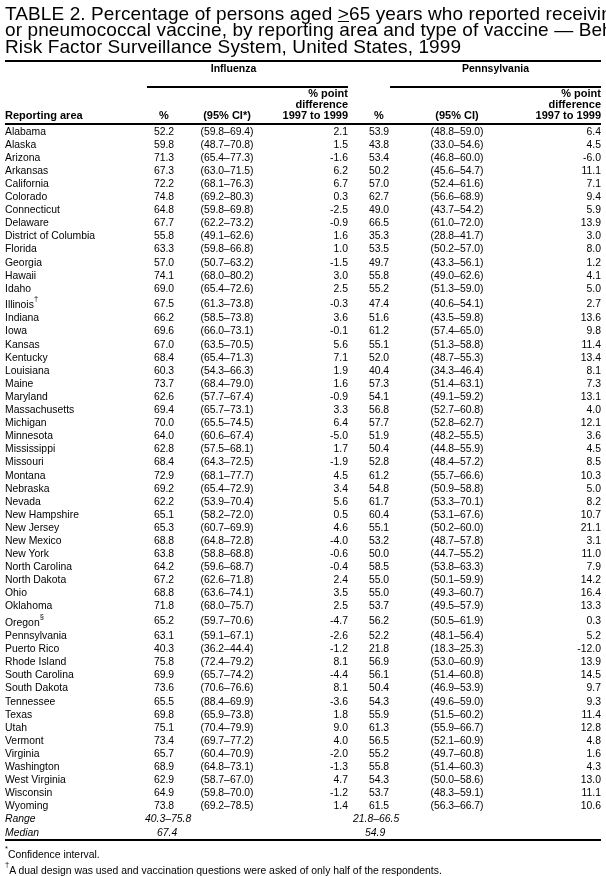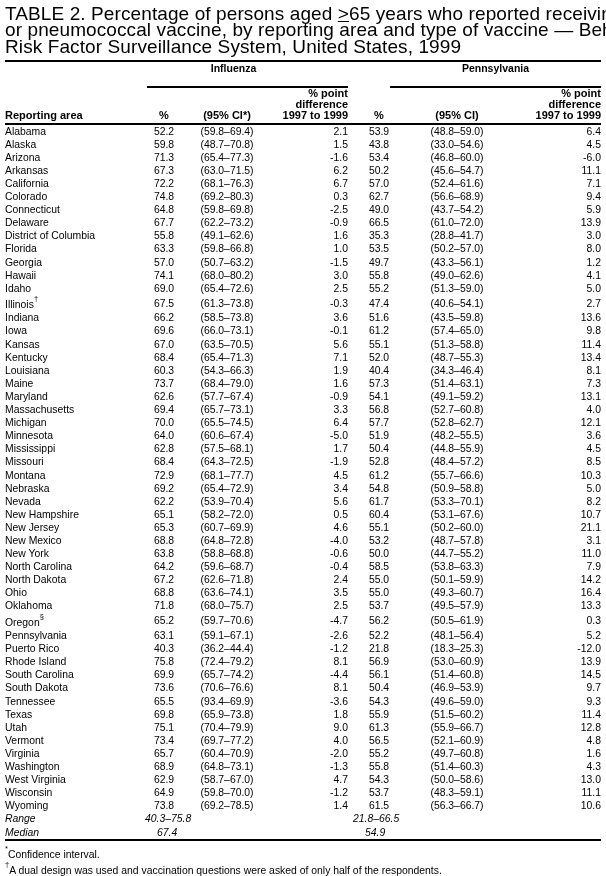--- a/index.html
+++ b/index.html
@@ -498,21 +498,21 @@
           <td class="pct">73.6</td>
           <td class="ci">(70.6–76.6)</td>
           <td class="diff">8.1</td>
           <td class="pct2">50.4</td>
           <td class="ci2">(46.9–53.9)</td>
           <td class="diff2">9.7</td>
         </tr>
         <tr>
           <td class="area"><span>Tennessee</span></td>
           <td class="pct">65.5</td>
-          <td class="ci">(93.4–69.9)</td>
+          <td class="ci">(88.4–69.9)</td>
           <td class="diff">-3.6</td>
           <td class="pct2">54.3</td>
           <td class="ci2">(49.6–59.0)</td>
           <td class="diff2">9.3</td>
         </tr>
         <tr>
           <td class="area"><span>Texas</span></td>
           <td class="pct">69.8</td>
           <td class="ci">(65.9–73.8)</td>
           <td class="diff">1.8</td>

